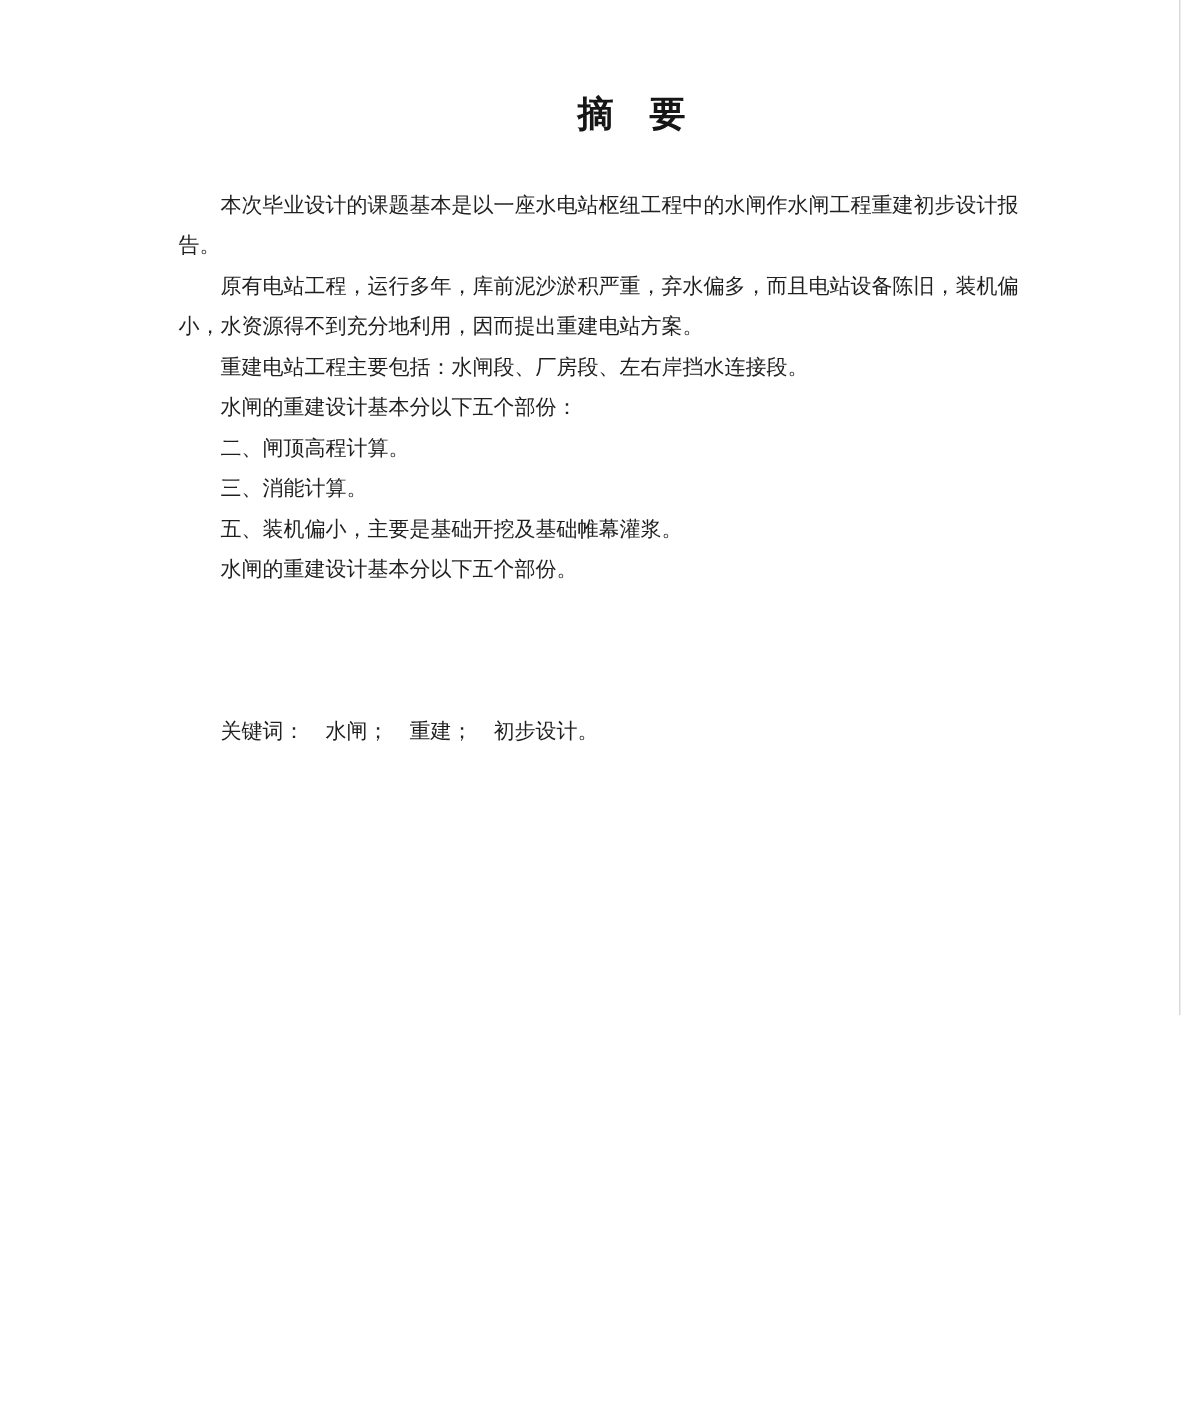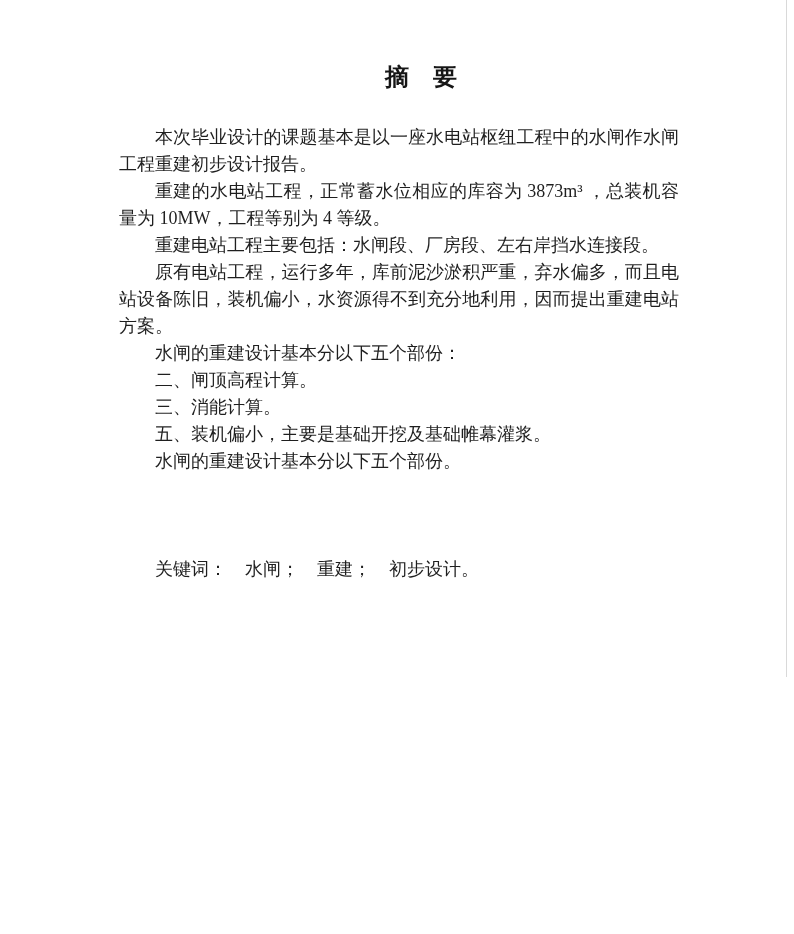--- a/index.html
+++ b/index.html
@@ -23,21 +23,21 @@
     font-size: 24px;
     line-height: 26px;
     font-weight: bold;
     color: #161616;
   }
   .content {
     position: absolute;
     left: 119px;
     top: 124px;
     width: 560px;
-    font-size: 18px;
+    font-size: 14px;
     line-height: 27px;
     text-align: justify;
   }
   .content p {
     margin: 0;
     padding: 0;
     text-indent: 2em;
   }
   .keywords {
     margin-top: 81px !important;
@@ -53,23 +53,22 @@
 </style>
 </head>
 <body>
 
 <div class="page">
 
   <h1 class="doc-title">摘　要</h1>
 
   <div class="content">
     <p>本次毕业设计的课题基本是以一座水电站枢纽工程中的水闸作水闸工程重建初步设计报告。</p>
-    <p>重建的水电站工程，正常蓄水位相应的库容为 3873m³ ，总装机容量为 10MW，工程等别为 4 等级。</p>
+    <p>原有电站工程，运行多年，库前泥沙淤积严重，弃水偏多，而且电站设备陈旧，装机偏小，水资源得不到充分地利用，因而提出重建电站方案。</p>
     <p>重建电站工程主要包括：水闸段、厂房段、左右岸挡水连接段。</p>
-    <p>原有电站工程，运行多年，库前泥沙淤积严重，弃水偏多，而且电站设备陈旧，装机偏小，水资源得不到充分地利用，因而提出重建电站方案。</p>
     <p>水闸的重建设计基本分以下五个部份：</p>
     <p>二、闸顶高程计算。</p>
     <p>三、消能计算。</p>
     <p>五、装机偏小，主要是基础开挖及基础帷幕灌浆。</p>
     <p>水闸的重建设计基本分以下五个部份。</p>
     <p class="keywords">关键词：　水闸；　重建；　初步设计。</p>
   </div>
 
   <div class="page-edge-line"></div>
 

